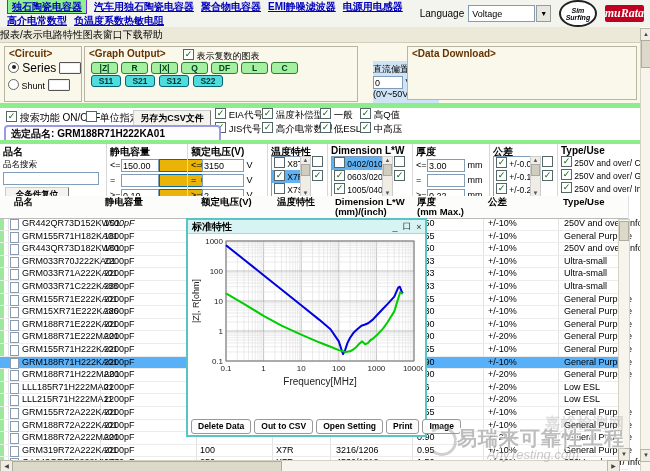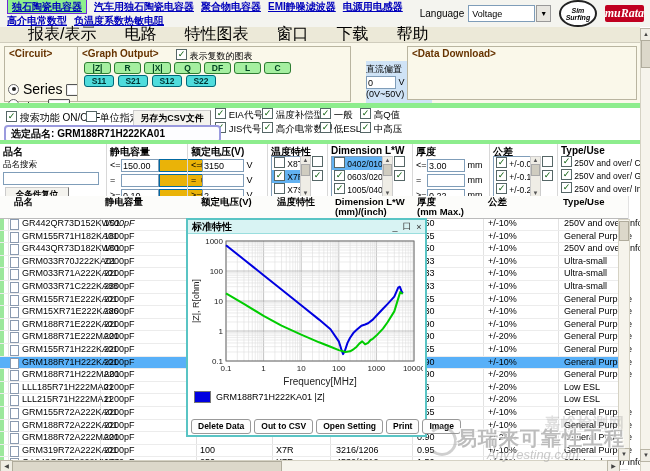--- a/index.html
+++ b/index.html
@@ -13,21 +13,21 @@
   #lang-wrap{display:flex;align-items:center;margin-left:8px;}
   #lang-label{font-size:10px;margin-right:4px;}
   #lang-select{width:62px;height:15px;border:1px solid #7f9db9;background:#fff;font-size:9px;display:flex;align-items:center;padding-left:3px;}
   #lang-arrow{width:13px;height:15px;border:1px solid #999;background:#e8e6e0;font-size:7px;text-align:center;line-height:15px;margin-left:1px;}
   #logo-sim{width:46px;height:23px;border:2px solid #222;border-radius:50%;margin-left:8px;display:flex;flex-direction:column;
             align-items:center;justify-content:center;font-size:7px;font-style:italic;font-weight:bold;line-height:7px;background:#fff;}
   #logo-murata{width:52px;height:17px;background:#c00020;color:#fff;margin:0 6px 0 8px;font-family:"Liberation Serif",serif;
                font-style:italic;font-weight:bold;font-size:12px;text-align:center;line-height:16px;border-radius:2px;}
   
   #menubar{left:0;top:27px;width:640px;height:15px;background:#ece9d8;border-bottom:1px solid #d0cdbd;display:flex;align-items:center;}
-  .menu-item{font-size:16px;margin-left:28px;cursor:pointer;}
+  .menu-item{font-size:10px;margin-left:0;cursor:pointer;}
   
   #controls{left:0;top:43px;width:640px;height:60px;background:#faf8ea;}
   .gbox{position:absolute;border:1px solid #b9b5a0;background:#faf8ea;}
   .gbox-title{position:absolute;left:4px;top:1px;color:#663300;font-weight:bold;font-size:10px;}
   .rd{display:inline-block;width:9px;height:9px;border:1px solid #666;border-radius:50%;background:#fff;vertical-align:-1px;text-align:center;}
   .rd .dot{display:block;width:4px;height:4px;border-radius:50%;background:#222;margin:2px auto 0;}
   .cb{display:inline-block;width:9px;height:9px;border:1px solid #566;background:#fff;font-size:9px;line-height:9px;
       color:#045a04;font-weight:bold;text-align:center;vertical-align:-1px;overflow:hidden;}
   .gbtn{display:inline-block;background:#a5efa0;border:1px solid #2e7d32;border-radius:3px;color:#042;font-weight:bold;
         font-size:8.5px;text-align:center;height:10px;line-height:10px;margin-right:3px;cursor:pointer;}
@@ -130,26 +130,26 @@
     <span class="menu-item">窗口</span>
     <span class="menu-item">下载</span>
     <span class="menu-item">帮助</span>
   </div>
 
 <div id="controls" class="abs">
 
   <div class="gbox" style="left:4px;top:3px;width:76px;height:54px;">
     <div class="gbox-title">&lt;Circuit&gt;</div>
     <div id="circuit-opts" style="position:absolute;left:3px;top:14px;">
-        <div style="height:18px;font-size:14px;white-space:nowrap;margin-top:20px;"><span class="rd"><span class="dot"></span></span><span> Series</span><span style="display:inline-block;width:20px;height:10px;border:1px solid #555;background:#fff;margin-left:3px;vertical-align:-2px;border-radius:1px;box-shadow:inset 0 0 0 1px #eee;"></span></div>
+        <div style="height:18px;font-size:12px;white-space:nowrap;"><span class="rd"><span class="dot"></span></span><span> Series</span><span style="display:inline-block;width:20px;height:10px;border:1px solid #555;background:#fff;margin-left:3px;vertical-align:-2px;border-radius:1px;box-shadow:inset 0 0 0 1px #eee;"></span></div>
         <div style="height:18px;font-size:9px;white-space:nowrap;"><span class="rd"></span><span> Shunt</span><span style="display:inline-block;width:20px;height:10px;border:1px solid #555;background:#fff;margin-left:3px;vertical-align:-2px;border-radius:1px;box-shadow:inset 0 0 0 1px #eee;"></span></div>
       </div>
   </div>
 
-  <div class="gbox" style="left:77px;top:3px;width:272px;height:54px;">
+  <div class="gbox" style="left:84px;top:3px;width:272px;height:54px;">
     <div class="gbox-title">&lt;Graph Output&gt;</div>
     <span style="position:absolute;left:98px;top:2px;font-size:9px;">
       <span class="cb" id="cplx-cb">✓</span>
       <span>表示复数的图表</span>
     </span>
     <div id="go-row1" style="position:absolute;left:6px;top:14px;"><span class="gbtn" style="width:25px;">|Z|</span><span class="gbtn" style="width:25px;">R</span><span class="gbtn" style="width:25px;">|X|</span><span class="gbtn" style="width:25px;">Q</span><span class="gbtn" style="width:25px;">DF</span><span class="gbtn" style="width:25px;">L</span><span class="gbtn" style="width:25px;">C</span></div>
     <div id="go-row2" style="position:absolute;left:6px;top:27px;"><span class="cbtn" style="width:28px;">S11</span><span class="cbtn" style="width:28px;">S21</span><span class="cbtn" style="width:28px;">S12</span><span class="cbtn" style="width:28px;">S22</span></div>
     <div id="dcb-panel">
       <span>直流偏置</span>
       <input id="dcb-input" value="0" style="">
@@ -612,24 +612,20 @@
       <text x="111.2" y="136" font-size="8" text-anchor="middle" fill="#222">10</text>
       <text x="148.8" y="136" font-size="8" text-anchor="middle" fill="#222">100</text>
       <text x="186.4" y="136" font-size="8" text-anchor="middle" fill="#222">1000</text>
       <text x="224" y="136" font-size="8" text-anchor="middle" fill="#222">10000</text>
       <text x="130" y="150" font-size="10" text-anchor="middle" fill="#222">Frequency[MHz]</text>
       <text transform="translate(9,66) rotate(-90)" font-size="9" text-anchor="middle" fill="#222">|Z|, R[ohm]</text>
       <polyline points="36.0,10.2 53.9,24.5 73.6,40.2 91.5,54.5 111.2,70.3 129.1,84.6 140.5,94.2 148.8,106.4 151.8,115.7 153.1,119.1 154.9,115.7 157.5,107.9 160.1,102.7 163.8,97.4 166.7,94.8 171.4,90.7 175.1,89.5 178.1,88.3 182.8,84.6 186.4,80.8 193.0,73.8 197.7,68.9 204.3,61.6 208.2,52.6 209.8,51.7 211.3,55.7 212.7,58.3" fill="none" stroke="#0000e0" stroke-width="2" stroke-linejoin="round"></polyline>
       <polyline points="36.0,58.3 53.9,68.9 73.6,80.8 91.5,90.7 111.2,99.7 129.1,107.3 140.5,111.7 148.8,115.1 155.4,117.0 160.1,116.3 163.8,114.1 166.7,111.7 169.3,108.6 172.2,106.4 175.1,109.3 178.1,107.9 180.6,105.0 182.8,103.8 186.4,100.6 193.0,93.6 197.7,87.0 204.3,76.4 208.2,63.6 210.2,57.0 212.7,59.1" fill="none" stroke="#00cc00" stroke-width="2" stroke-linejoin="round"></polyline>
     </svg>
   <div id="legend">
-      <div class="leg-row">
-        <span class="leg-swatch" style="background:#0000e0;"></span>
-        <span class="leg-label">GRM188R71H222KA01 |Z|</span>
-      </div>
     </div>
   <div id="gw-buttons">
       <span class="wbtn">Delete Data</span>
       <span class="wbtn">Out to CSV</span>
       <span class="wbtn">Open Setting</span>
       <span class="wbtn">Print</span>
       <span class="wbtn">Image</span>
     </div>
 </div>
 

